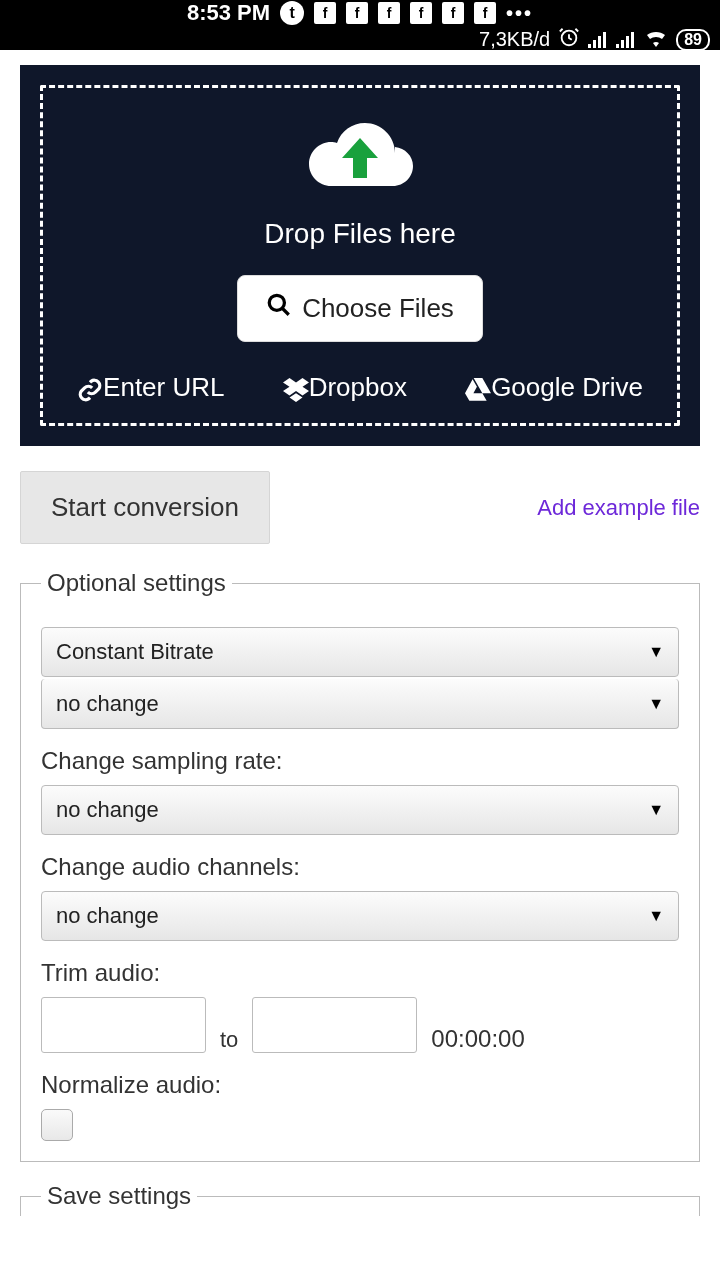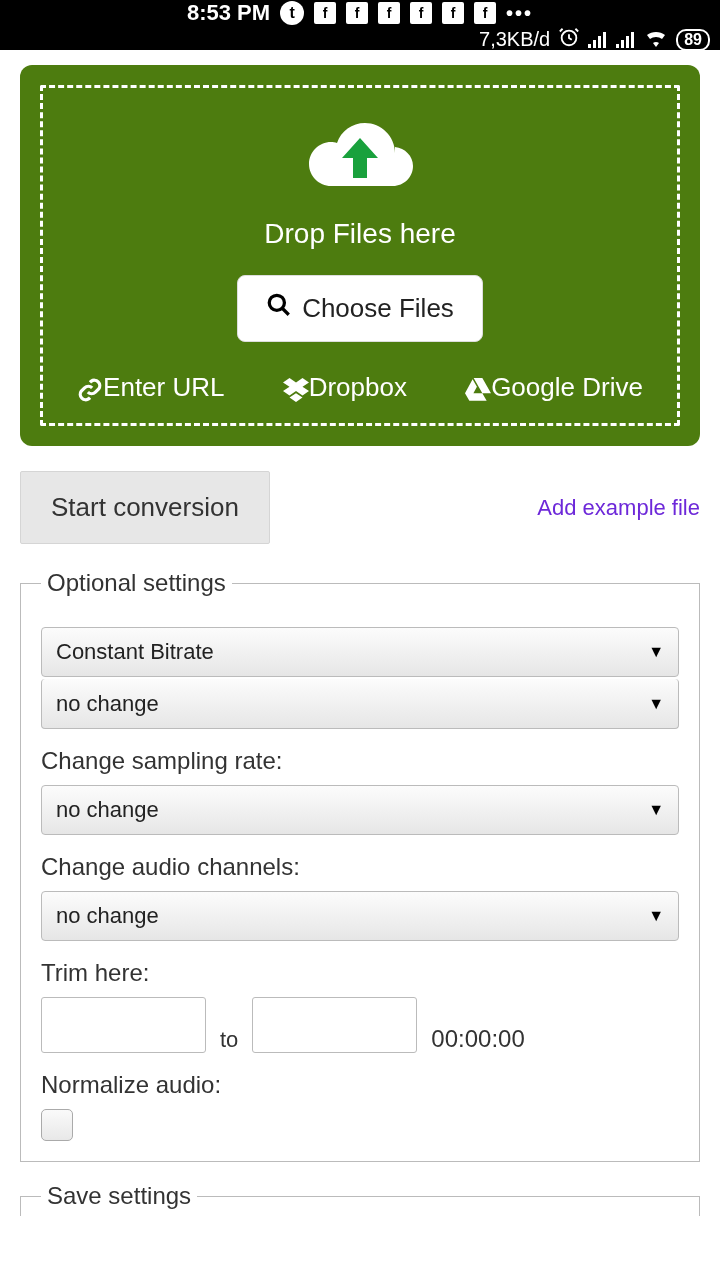--- a/index.html
+++ b/index.html
@@ -32,22 +32,22 @@
   .signal span{ position:absolute; bottom:0; width:3px; background:#fff;}
   .signal span:nth-child(1){left:0;height:4px;}
   .signal span:nth-child(2){left:5px;height:8px;}
   .signal span:nth-child(3){left:10px;height:12px;}
   .signal span:nth-child(4){left:15px;height:16px;}
   .wifi-ico { display:inline-block; font-size:22px; }
 
   .content { padding: 15px 20px 0 20px; }
 
   .drop-zone {
-    background: #4d7c0f;
-    border-radius: 12px;
+    background: #0f172a;
+    border-radius: 0;
     padding: 20px;
     color: #fff;
   }
   .drop-inner {
     border: 3px dashed #fff;
     border-radius: 2px;
     padding: 25px 10px 20px 10px;
     text-align: center;
   }
   .cloud-ico { margin: 0 auto 15px auto; width: 130px; height: 90px; position: relative; }
@@ -252,21 +252,21 @@
 
   <div class="sel">Constant Bitrate</div>
   <div class="sel">no change</div>
 
   <div class="field-label">Change sampling rate:</div>
   <div class="sel">no change</div>
 
   <div class="field-label">Change audio channels:</div>
   <div class="sel">no change</div>
 
-  <div class="field-label">Trim here:</div>
+  <div class="field-label">Trim audio:</div>
   <div class="trim-row">
     <input class="trim-input" style="">
     <span class="to-label">to</span>
     <input class="trim-input" style="">
     <span class="dur-label">00:00:00</span>
   </div>
 
   <div class="field-label">Normalize audio:</div>
   <div class="check-row">
     <div class="checkbox"></div>

